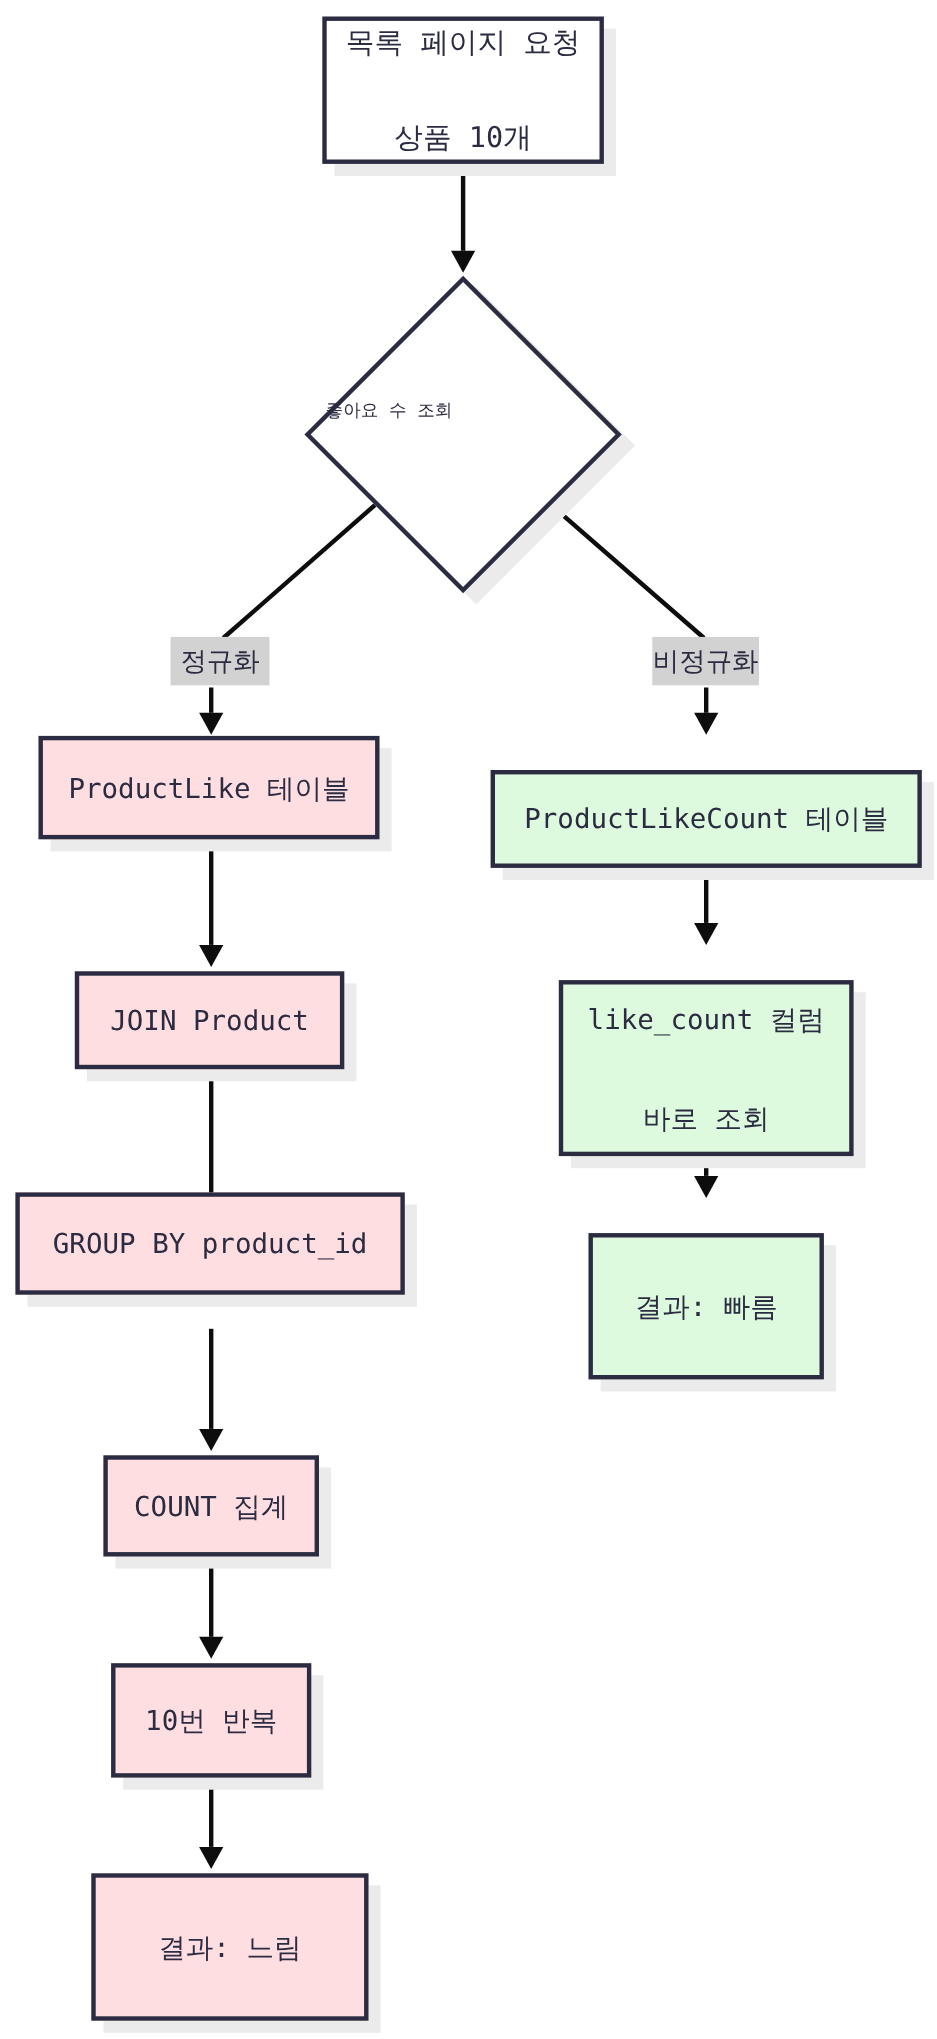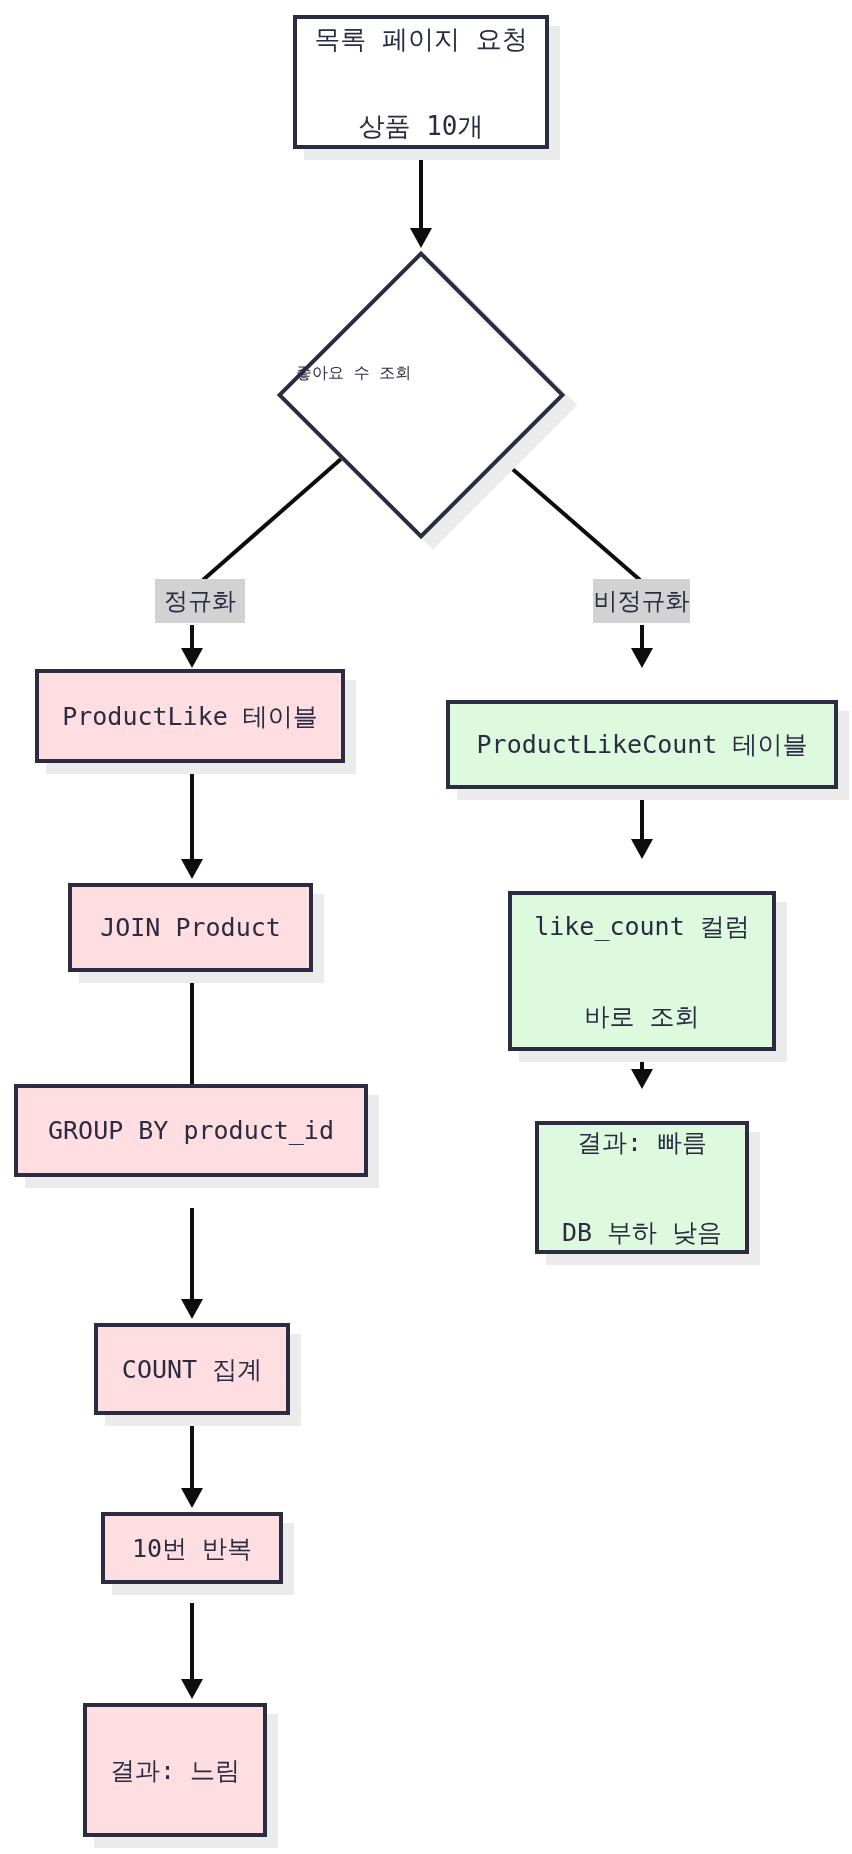--- a/index.html
+++ b/index.html
@@ -88,38 +88,37 @@
   <div class="node pink" style="left:14px;top:1084px;width:354px;height:93px">
     <span>GROUP BY product_id</span>
   </div>
   <div class="arrow" style="left:190px;top:1208px;height:91px"></div>
 
   <div class="node pink" style="left:94px;top:1323px;width:196px;height:92px">
     <span>COUNT 집계</span>
   </div>
   <div class="arrow" style="left:190px;top:1418px;height:70px"></div>
 
-  <div class="node pink" style="left:101px;top:1512px;width:182px;height:72px">
+  <div class="node pink" style="left:101px;top:1512px;width:182px;height:104px">
     <span>10번 반복</span>
   </div>
   <div class="arrow" style="left:190px;top:1603px;height:76px"></div>
 
-  <div class="node pink" style="left:83px;top:1703px;width:184px;height:134px">
+  <div class="node pink" style="left:83px;top:1703px;width:252px;height:134px">
     <span>결과: 느림</span>
   </div>
 
   <div class="node green" style="left:446px;top:672px;width:392px;height:89px">
     <span>ProductLikeCount 테이블</span>
   </div>
   <div class="arrow" style="left:640px;top:764px;height:75px"></div>
 
   <div class="node green" style="left:508px;top:863px;width:268px;height:160px">
     <span>like_count 컬럼</span>
     <span>바로 조회</span>
   </div>
   <div class="arrow" style="left:640px;top:998px;height:71px"></div>
 
   <div class="node green" style="left:535px;top:1093px;width:214px;height:133px">
     <span>결과: 빠름</span>
-    <span>DB 부하 낮음</span>
   </div>
 
 </div>
 
 </body></html>

